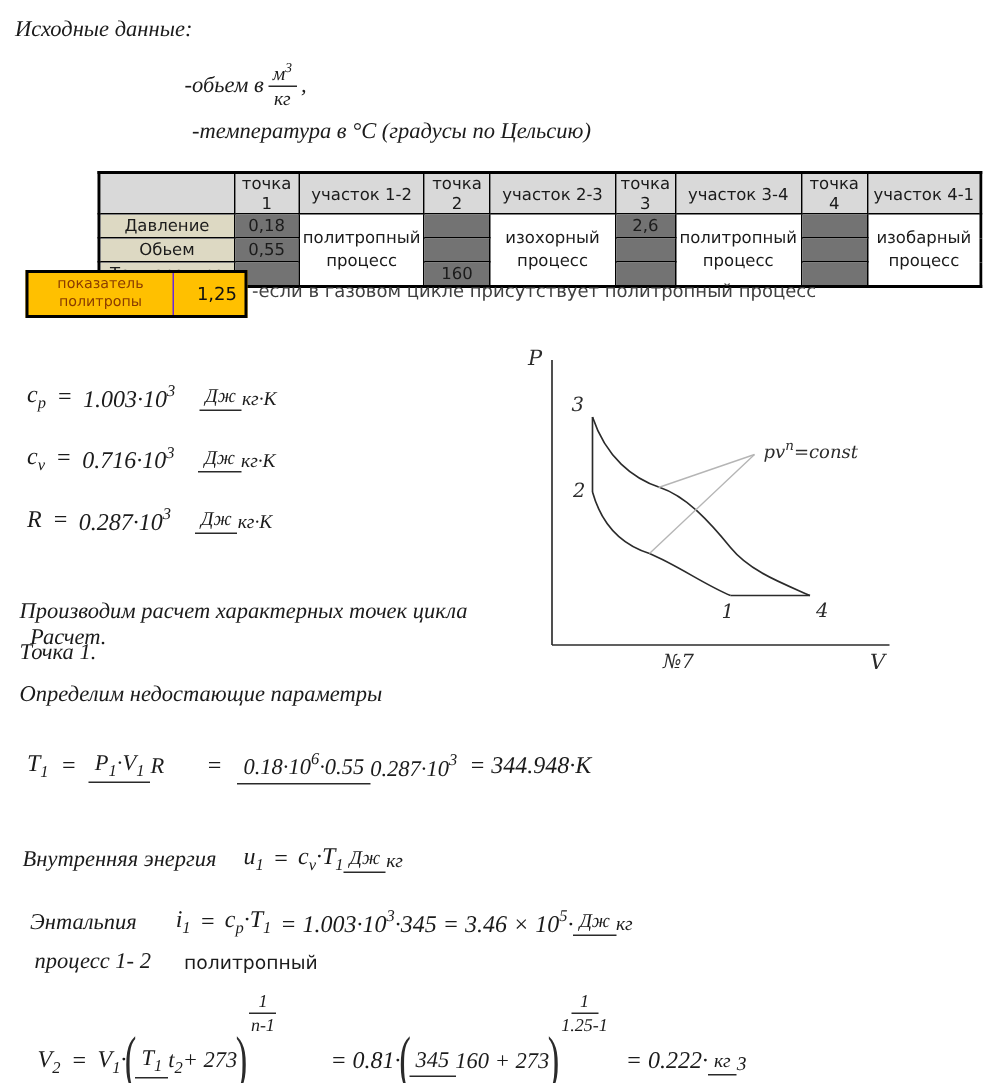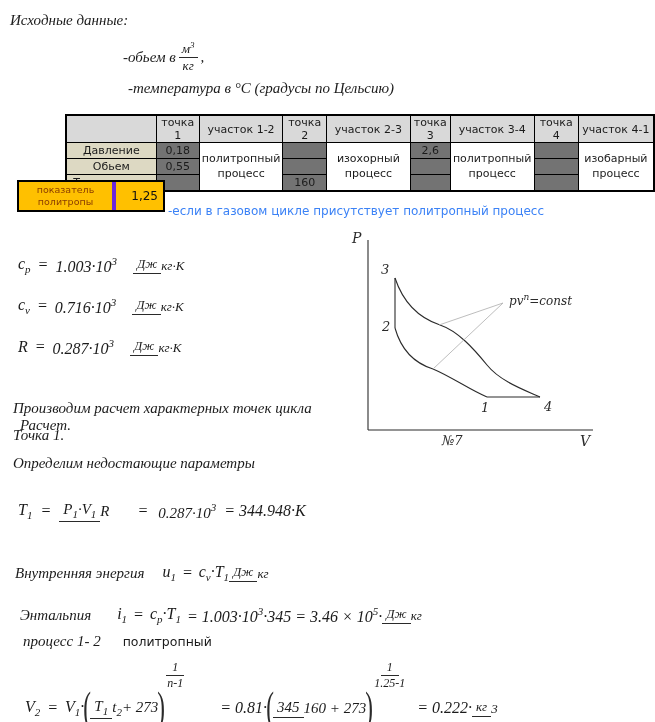--- a/index.html
+++ b/index.html
@@ -40,26 +40,26 @@
   table.grid { border-collapse:collapse; table-layout:fixed;
                font-family:"DejaVu Sans","Liberation Sans",sans-serif; font-size:11px; }
   table.grid td { border:1px solid #000; height:16px; padding:0 2px; text-align:center; vertical-align:middle; overflow:hidden; }
   table.grid { border:2px solid #000;margin-left:48px; }
   td.hdr { background:#d9d9d9; }
   td.lbl { background:#ddd9c3; }
   td.sec { vertical-align:top; line-height:15px; background:#fff; }
   td.val { background:#737373; }
 
   .poly-box { position:absolute; left:17px; top:180px; display:flex; border:2px solid #000; background:#ffc000; }
-  .poly-label { width:97px; border-right:4px solid #6d28d9; font-family:"DejaVu Sans","Liberation Sans",sans-serif;
+  .poly-label { width:97px; border-right:1px solid #6d28d9; font-family:"DejaVu Sans","Liberation Sans",sans-serif;
                 font-size:9.5px; line-height:12px; text-align:center; padding:2px 0; color:#8a3c00; }
   .poly-value { width:47px; display:flex; align-items:center; justify-content:flex-end; padding-right:5px;
                 font-family:"DejaVu Sans","Liberation Sans",sans-serif; font-size:12px; color:#111; }
-  .poly-note { position:absolute; left:168px; top:204px; font-family:"DejaVu Sans","Liberation Sans",sans-serif;
-               font-size:12px; color:#3b82f6; white-space:nowrap; }
+  .poly-note { position:absolute; left:168px; top:187px; font-family:"DejaVu Sans","Liberation Sans",sans-serif;
+               font-size:12px; color:#404040; white-space:nowrap; }
 
   .sans-word { font-family:"DejaVu Sans","Liberation Sans",sans-serif; font-size:12.5px; font-style:normal; }
 
   svg text { font-family:"DejaVu Serif","Liberation Serif",serif; font-style:italic; fill:#2b2b2b; }
 </style>
 </head>
 <body>
 
 <div class="row" style="left:10px; top:12px;">
   <span class="it">Исходные данные:</span>
@@ -182,20 +182,21 @@
 
 <div class="row" style="left:18px; top:488px; height:46px;">
   <span class="m"><span>T</span><sub>1</sub></span>
   <span class="m" style="margin:0 8px;">=</span>
   <span class="frac m" style="font-size:15px;">
     <span class="num"><span>P</span><sub>1</sub><span>·</span><span>V</span><sub>1</sub></span>
     <span class="den">R</span>
   </span>
   <span class="m" style="margin-left:28px;">=</span>
   <span class="frac m" style="font-size:15px; margin-left:10px;">
+    <span class="num"><span>0.18·10</span><sup>6</sup><span>·0.55</span></span>
     <span class="den"><span>0.287·10</span><sup>3</sup></span>
   </span>
   <span class="m" style="margin-left:8px;">=  344.948·К</span>
 </div>
 
 <div class="row" style="left:15px; top:553px; height:40px;">
   <span class="it">Внутренняя энергия</span>
   <span class="m" style="margin-left:18px;"><span>u</span><sub>1</sub></span>
   <span class="m" style="margin:0 6px;">=</span>
   <span class="m"><span>c</span><sub>v</sub><span>·</span><span>T</span><sub>1</sub></span>

